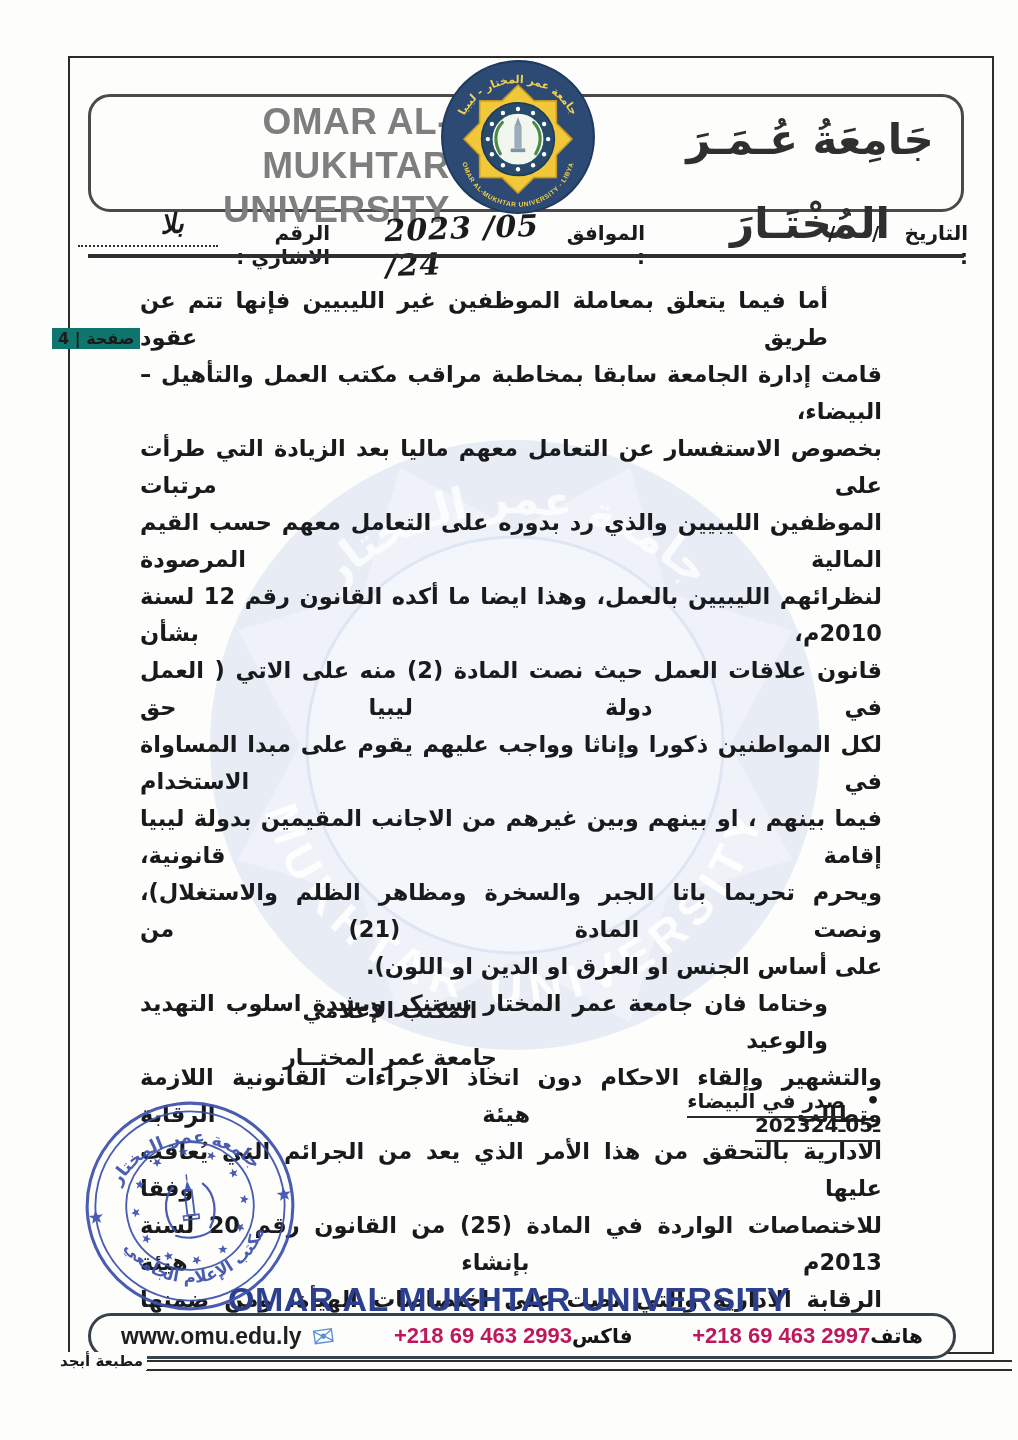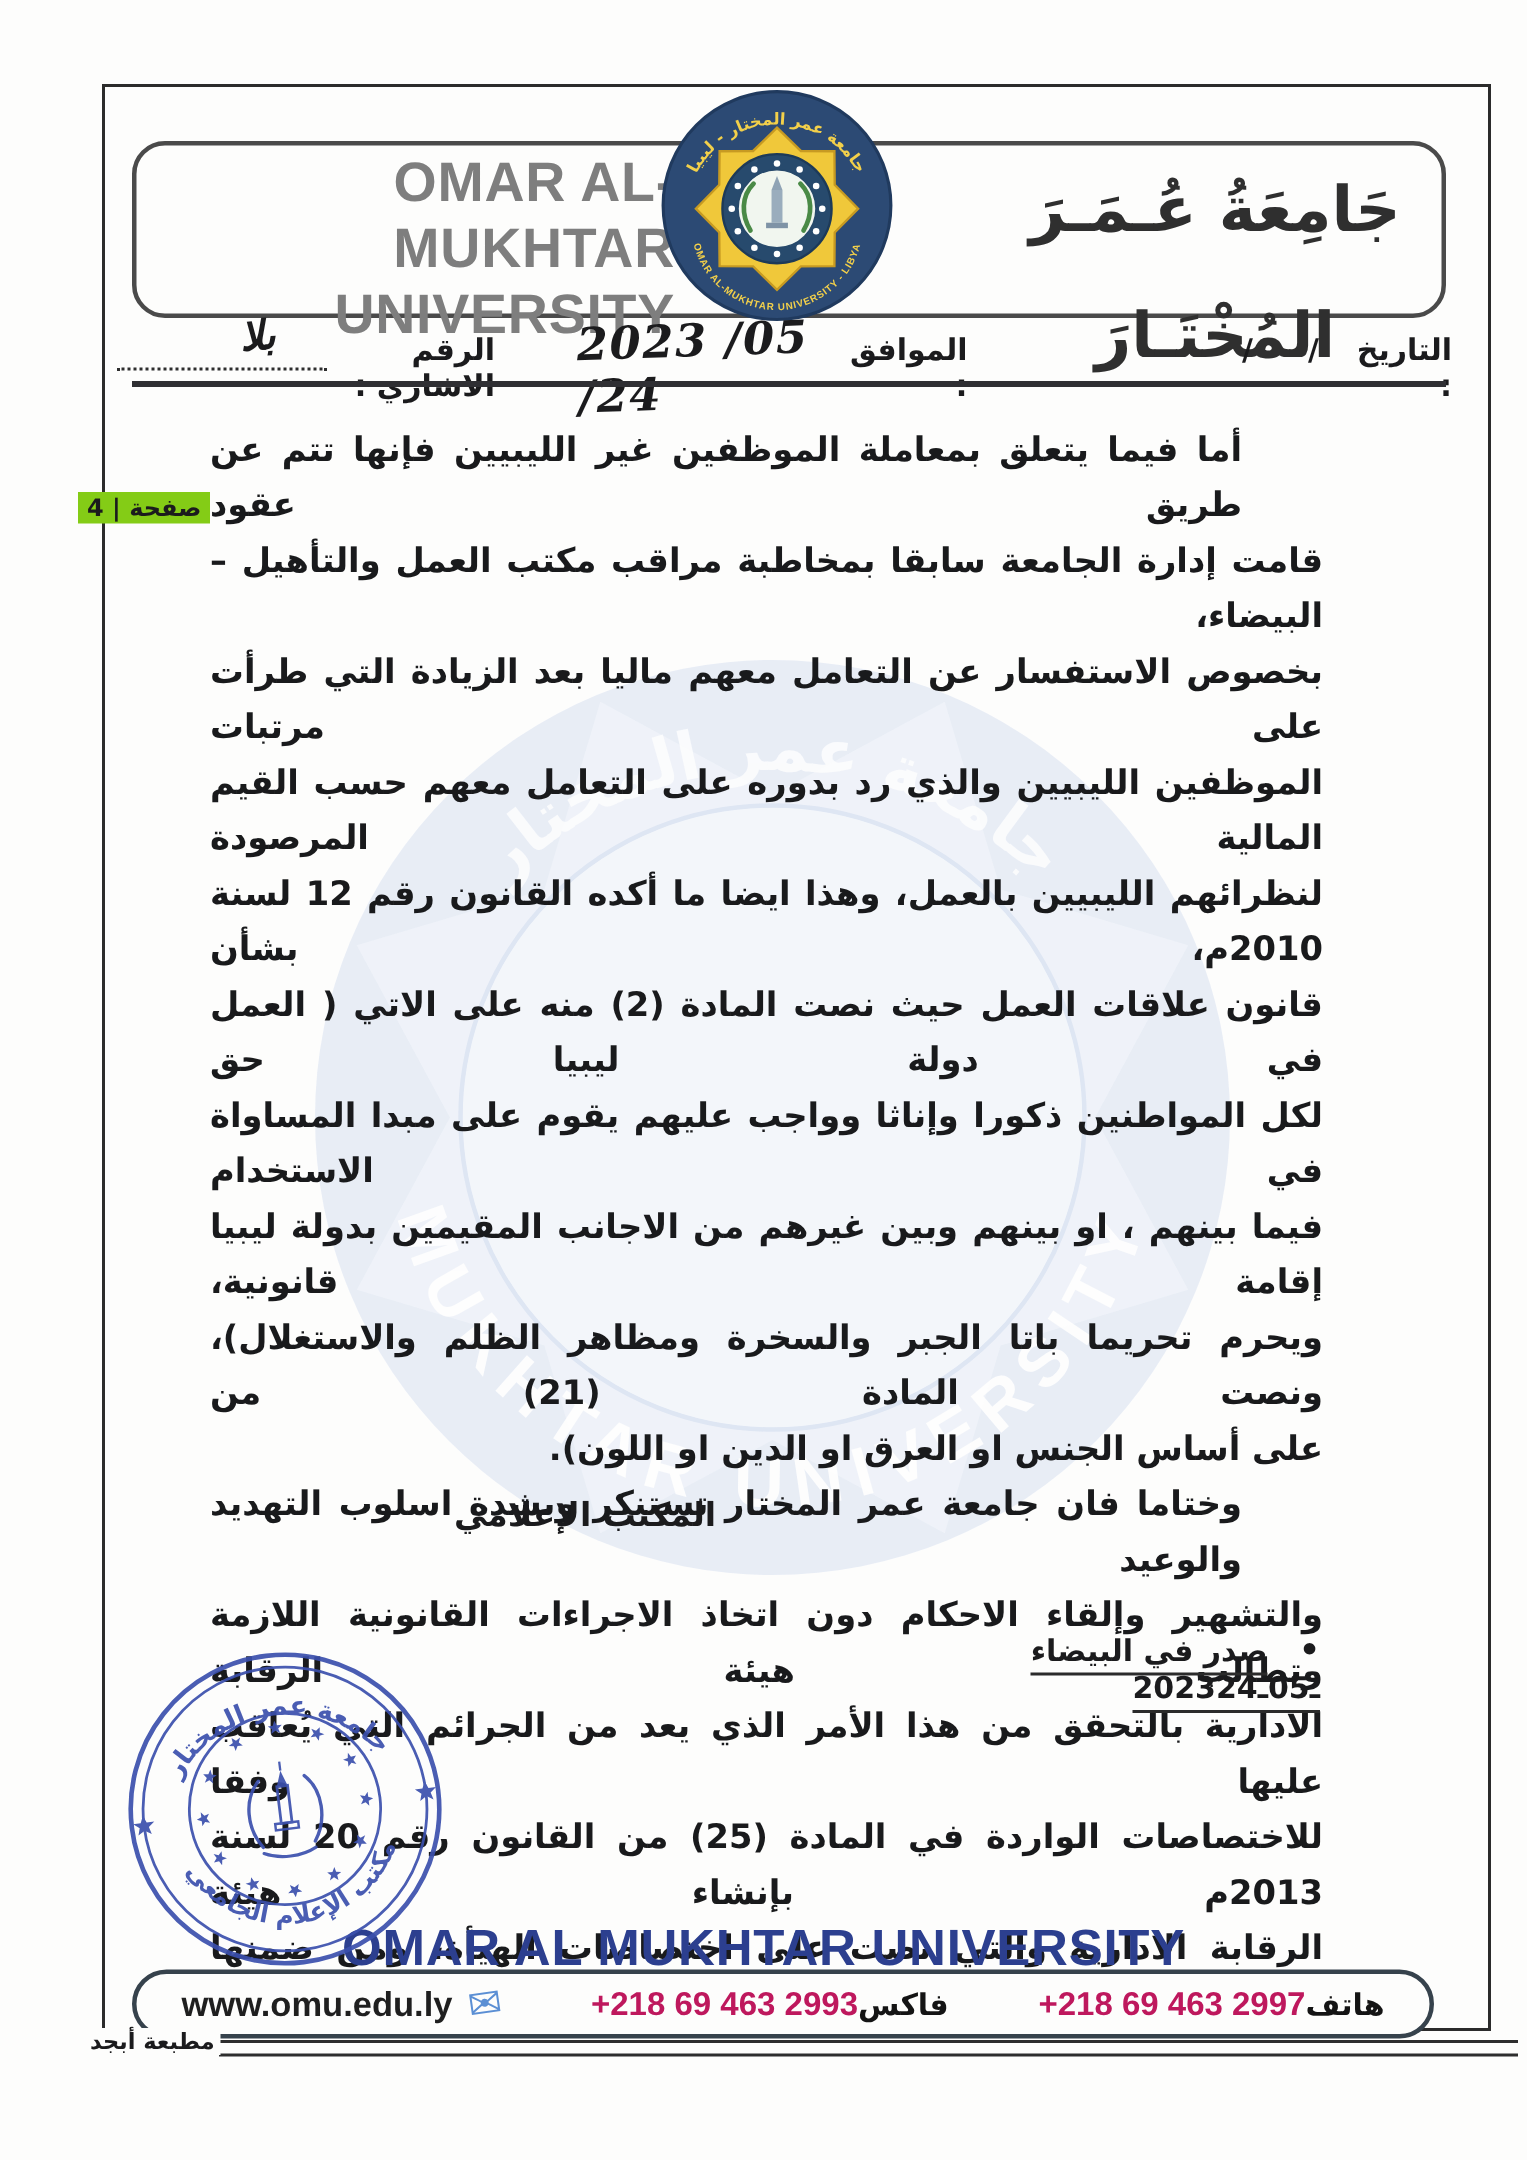--- a/index.html
+++ b/index.html
@@ -20,21 +20,21 @@
   .calligraphy{left:655px;top:98px;width:310px;text-align:center;direction:rtl;
     color:#2f2f2f;font-size:42px;font-weight:bold;line-height:84px;}
   .logo-wrap{left:440px;top:58px;width:156px;height:156px;}
   
   .ref-row{top:221px;height:36px;font-weight:bold;font-size:20px;}
   .lbl{direction:rtl;}
   .dotted{border-bottom:2px dotted #2e2e2e;}
   .hand{font-style:italic;font-family:"DejaVu Serif","DejaVu Sans",serif;}
   .rule-thick{left:88px;top:254px;width:876px;height:3.5px;background:#2f2f33;}
   
-  .page-note{left:52px;top:328px;background:#84cc16;padding:1px 6px;direction:rtl;
+  .page-note{left:52px;top:328px;background:#0f766e;padding:1px 6px;direction:rtl;
     font-size:16px;font-weight:bold;}
   
   .body-text{left:140px;top:282px;width:742px;direction:rtl;z-index:2;
     font-size:22.5px;font-weight:bold;color:#191a1c;}
   .bline{text-align:justify;text-align-last:justify;line-height:37px;white-space:normal;}
   .bline.first{padding-right:54px;}
   .para.end-right .bline:last-child{text-align-last:right;}
   
   .sig{left:250px;top:998px;width:280px;text-align:center;direction:rtl;z-index:3;
     font-size:22px;font-weight:bold;}
@@ -166,20 +166,21 @@
       <div class="bline first">وختاما فان جامعة عمر المختار تستنكر وبشدة اسلوب التهديد والوعيد</div>
       <div class="bline">والتشهير وإلقاء الاحكام دون اتخاذ الاجراءات القانونية اللازمة وتطالب هيئة الرقابة</div>
       <div class="bline">الادارية بالتحقق من هذا الأمر الذي يعد من الجرائم التي يُعاقب عليها وفقا</div>
       <div class="bline">للاختصاصات الواردة في المادة (25) من القانون رقم 20 لسنة 2013م بإنشاء هيئة</div>
       <div class="bline">الرقابة الادارية والتي نصت على اختصاصات الهيأة، ومن ضمنها (دراسة وبحث ما يرد</div>
     </div>
 </div>
 
 <div class="abs sig">
   <div class="l1">المكتب الإعلامي</div>
+  <div class="l2">جامعة عمر المختــار</div>
 </div>
 
 <div class="abs issued">
   <span class="bullet">•</span>
   <span class="txt">
     <span>صدر في البيضاء</span>
     <span class="ltr">2023ـ05ـ24</span>
   </span>
 </div>
 

